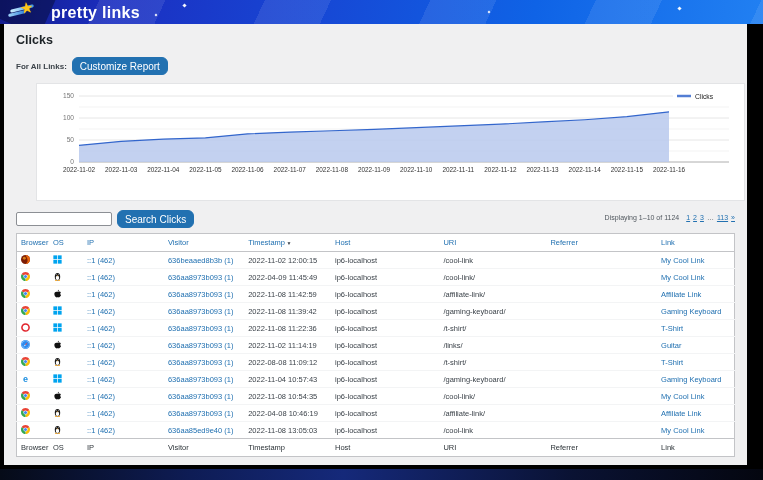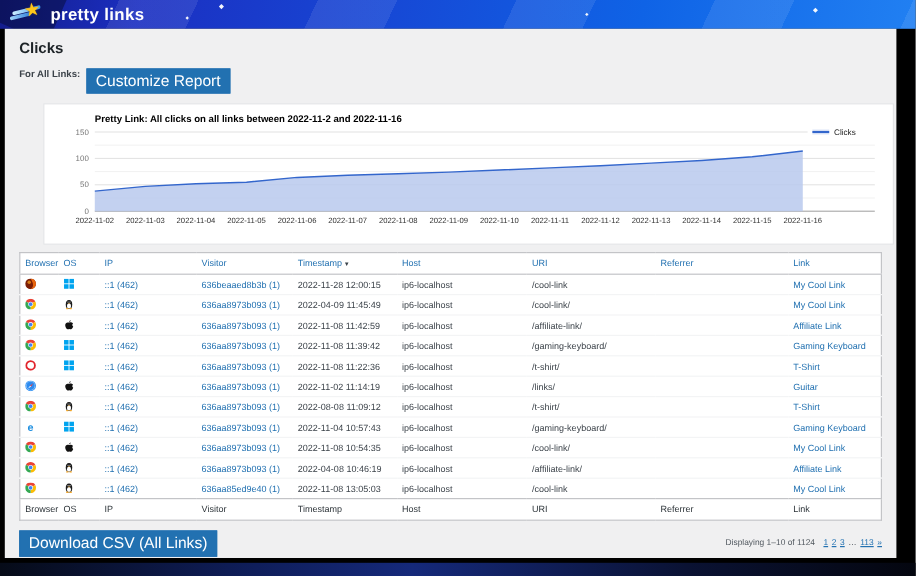--- a/index.html
+++ b/index.html
@@ -22,38 +22,38 @@
     position:absolute;left:-10px;top:-14px;width:60px;height:40px;
     background:rgba(5,8,40,0.45);transform:rotate(24deg);
   }
   .logo{position:absolute;left:8px;top:0;height:24px;}
   .sw1{position:absolute;left:2px;top:7px;width:24px;height:3px;border-radius:2px;
     background:linear-gradient(90deg,#cdeeff,#3f9ae8);transform:rotate(-14deg);}
   .sw2{position:absolute;left:0px;top:12px;width:18px;height:2.5px;border-radius:2px;
     background:linear-gradient(90deg,#9fd4fa,#2f7fd8);transform:rotate(-14deg);}
   .star{position:absolute;left:12px;top:-1px;font-size:15px;color:#ffc61a;
     text-shadow:0 0 1px #c98a00;transform:rotate(-8deg);}
-  .logo-text{position:absolute;left:34px;top:4px;color:#fff;font-size:14px;
+  .logo-text{position:absolute;left:43px;top:4px;color:#fff;font-size:16px;
     font-weight:600;letter-spacing:.3px;white-space:nowrap;}
   .sparkle{position:absolute;background:#fff;transform:rotate(45deg);opacity:.95;}
   .sp1{left:155px;top:14px;width:2px;height:2px;}
   .sp2{left:183px;top:4px;width:3px;height:3px;}
   .sp3{left:488px;top:11px;width:2px;height:2px;}
   .sp4{left:678px;top:7px;width:3px;height:3px;}
   
   .content{
     position:absolute;top:24px;left:4px;width:743px;height:441px;
     background:#f0f0f1;box-sizing:border-box;padding:0 8px;overflow:hidden;
   }
   h1.page-title{margin:9px 0 0 4px;font-size:12.5px;font-weight:600;color:#1d2327;}
-  .subtitle-row{margin:10px 0 0 4px;display:flex;gap:5px;}
+  .subtitle-row{margin:10px 0 0 4px;display:flex;align-items:center;gap:5px;}
   .for-label{font-size:8px;font-weight:700;color:#3c434a;}
   .btn{
     display:inline-block;background:#2271b1;color:#fff;border:1px solid #2271b1;
-    border-radius:0;font-size:13px;padding:2.5px 7px;cursor:pointer;
+    border-radius:6px;font-size:10px;padding:2.5px 7px;cursor:pointer;
     font-family:inherit;line-height:1.1;
   }
   
   .chart-card{
     margin:8px 0 0 24px;width:709px;height:118px;background:#fff;
     border:1px solid #e3e4e6;box-sizing:border-box;padding:8px 12px 2px 12px;
   }
   .chart-title{font-size:8px;font-weight:700;color:#000;margin:0 0 2px 30px;}
   
   .toolbar{margin-top:10px;position:relative;display:flex;align-items:center;height:16px;}
@@ -109,21 +109,20 @@
 
 <main class="content">
   <h1 class="page-title">Clicks</h1>
 
   <div class="subtitle-row">
     <span class="for-label">For All Links:</span>
     <button class="btn">Customize Report</button>
   </div>
 
   <section class="chart-card">
-    <div class="chart-title">Pretty Link: All clicks on all links between 2022-11-2 and 2022-11-16</div>
     <svg id="chart-svg" width="685" height="86" viewBox="0 0 685 86">
         <line x1="30" y1="70" x2="680" y2="70" stroke="#9a9a9a" stroke-width="0.8"></line>
         <line x1="30" y1="59" x2="680" y2="59" stroke="#f0f0f0" stroke-width="0.8"></line>
         <line x1="30" y1="48" x2="680" y2="48" stroke="#e0e0e0" stroke-width="0.8"></line>
         <line x1="30" y1="37" x2="680" y2="37" stroke="#f0f0f0" stroke-width="0.8"></line>
         <line x1="30" y1="26" x2="680" y2="26" stroke="#e0e0e0" stroke-width="0.8"></line>
         <line x1="30" y1="15" x2="680" y2="15" stroke="#f0f0f0" stroke-width="0.8"></line>
         <line x1="30" y1="4" x2="680" y2="4" stroke="#e0e0e0" stroke-width="0.8"></line>
         <text x="25" y="72.2" text-anchor="end" font-size="6.6" fill="#757575">0</text>
         <text x="25" y="50.2" text-anchor="end" font-size="6.6" fill="#757575">50</text>
@@ -146,20 +145,25 @@
         <text x="535.7142857142858" y="80" text-anchor="middle" font-size="6.4" fill="#333">2022-11-14</text>
         <text x="577.8571428571429" y="80" text-anchor="middle" font-size="6.4" fill="#333">2022-11-15</text>
         <text x="620" y="80" text-anchor="middle" font-size="6.4" fill="#333">2022-11-16</text>
         <rect x="624" y="-1" width="61" height="10" fill="#fff"></rect>
         <rect x="628" y="2" width="14" height="4" fill="#b9c9ed" fill-opacity="0.6"></rect>
         <line x1="628" y1="4" x2="642" y2="4" stroke="#3366cc" stroke-width="1.6"></line>
         <text x="646" y="6.5" font-size="6.8" fill="#222">Clicks</text>
       </svg>
   </section>
 
+  <div class="toolbar">
+    <input class="search-input" type="text" value="" style="">
+    <button class="btn">Search Clicks</button>
+    <div class="paging paging-top" id="paging-top"><span class="pg-summary">Displaying 1–10 of 1124</span><span class="pg-link">1</span><span class="pg-link">2</span><span class="pg-link">3</span><span class="pg-ellipsis">…</span><span class="pg-link">113</span><span class="pg-link">»</span></div>
+  </div>
 
   <table class="clicks">
     <colgroup>
       <col style="width:4.5%">
         <col style="width:4.7%">
         <col style="width:11.2%">
       <col style="width:11.1%">
         <col style="width:12.0%">
         <col style="width:15.0%">
       <col style="width:14.8%">
@@ -187,21 +191,21 @@
                 <circle cx="3.7" cy="3.6" r="1.6" fill="#f59d1d" opacity="0.75"></circle>
               </svg></span></td>
           <td><span class="icn"><svg viewBox="0 0 10 10">
                 <rect x="0.4" y="0.4" width="4.2" height="4.2" fill="#00a4ef"></rect>
                 <rect x="5.4" y="0.4" width="4.2" height="4.2" fill="#00a4ef"></rect>
                 <rect x="0.4" y="5.4" width="4.2" height="4.2" fill="#00a4ef"></rect>
                 <rect x="5.4" y="5.4" width="4.2" height="4.2" fill="#00a4ef"></rect>
               </svg></span></td>
           <td><span class="lnk">::1 (462)</span></td>
           <td><span class="lnk">636beaaed8b3b (1)</span></td>
-          <td>2022-11-28 12:00:15</td>
+          <td>2022-11-02 12:00:15</td>
           <td>ip6-localhost</td>
           <td>/cool-link</td>
           <td></td>
           <td><span class="lnk">My Cool Link</span></td>
         </tr>
         <tr>
           <td><span class="icn"><svg viewBox="0 0 10 10">
                 <path d="M5 5 L0.67 2.5 A5 5 0 0 1 9.33 2.5 Z" fill="#ea4335"></path>
                 <path d="M5 5 L9.33 2.5 A5 5 0 0 1 5 10 Z" fill="#fbbc05"></path>
                 <path d="M5 5 L5 10 A5 5 0 0 1 0.67 2.5 Z" fill="#34a853"></path>

